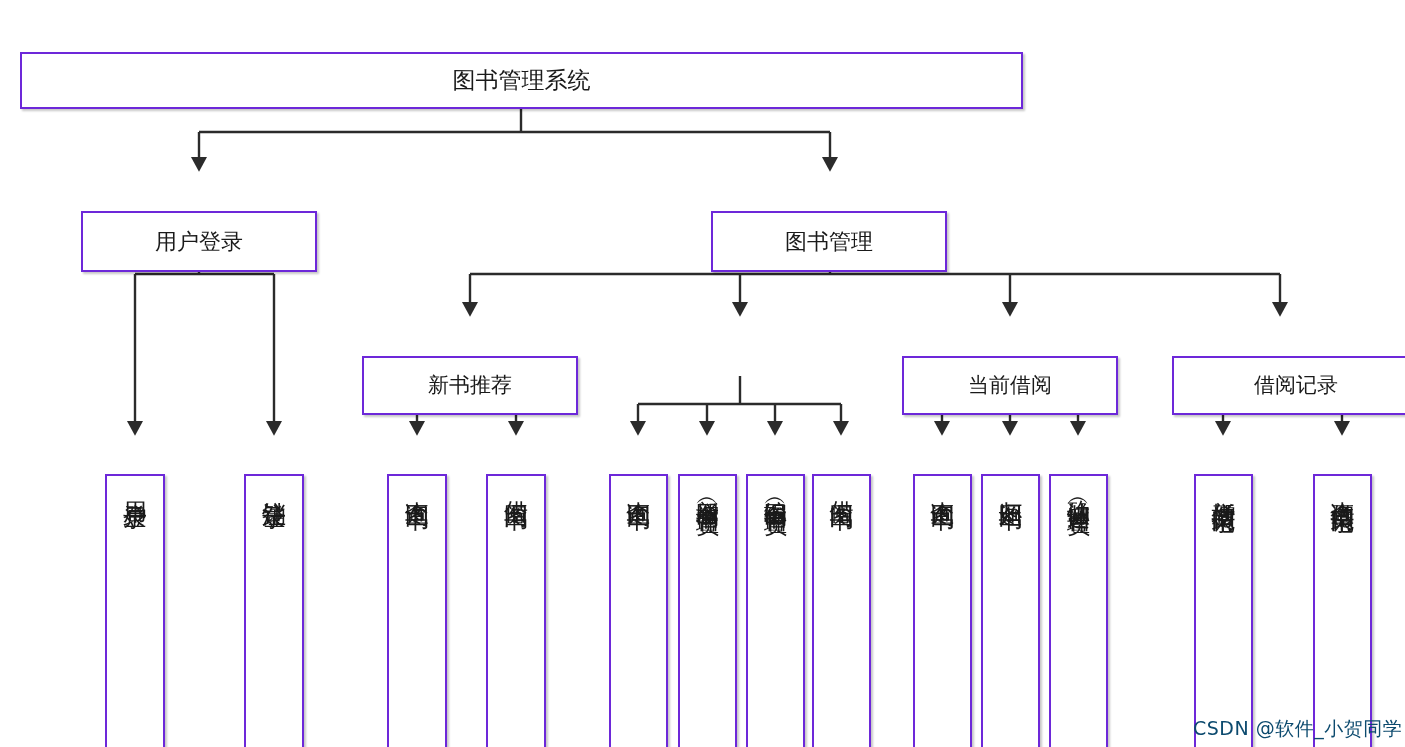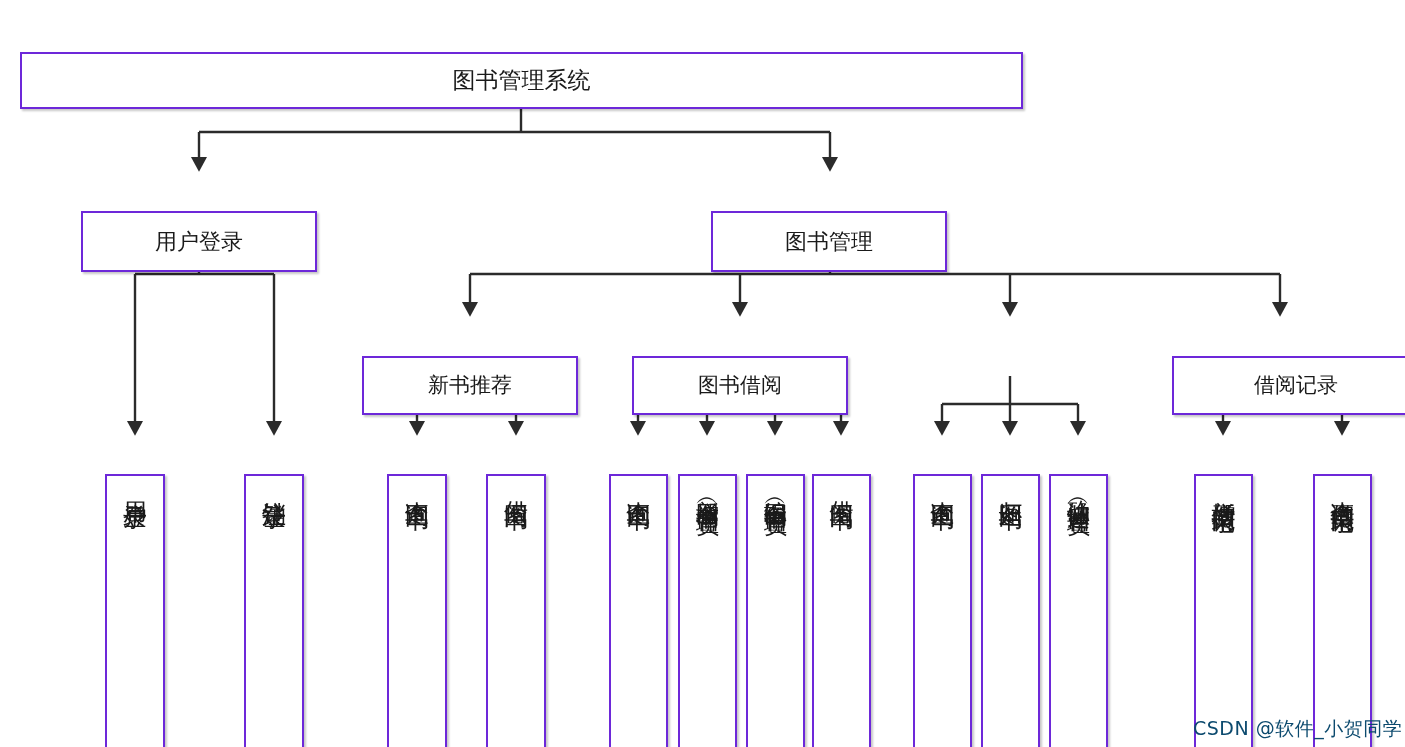--- a/index.html
+++ b/index.html
@@ -127,22 +127,22 @@
   <div class="node lvl1" style="left:81px;top:171px;width:236px;height:61px;">
     <span class="node-label">用户登录</span>
   </div>
   <div class="node lvl1" style="left:711px;top:171px;width:236px;height:61px;">
     <span class="node-label">图书管理</span>
   </div>
 
   <div class="node lvl2" style="left:362px;top:316px;width:216px;height:59px;">
     <span class="node-label">新书推荐</span>
   </div>
-  <div class="node lvl2" style="left:632px;top:316px;width:216px;height:59px;">
-    <span class="node-label">图书借阅</span>
+  <div class="node lvl2" style="left:902px;top:316px;width:216px;height:59px;">
+    <span class="node-label">当前借阅</span>
   </div>
   <div class="node lvl2" style="left:1172px;top:316px;width:248px;height:59px;">
     <span class="node-label">借阅记录</span>
   </div>
 
   <div class="node leaf" style="left:105px;top:434px;width:60px;height:301px;">
     <span class="node-label">用户登录</span>
   </div>
   <div class="node leaf" style="left:244px;top:434px;width:60px;height:301px;">
     <span class="node-label">注销登录</span>

